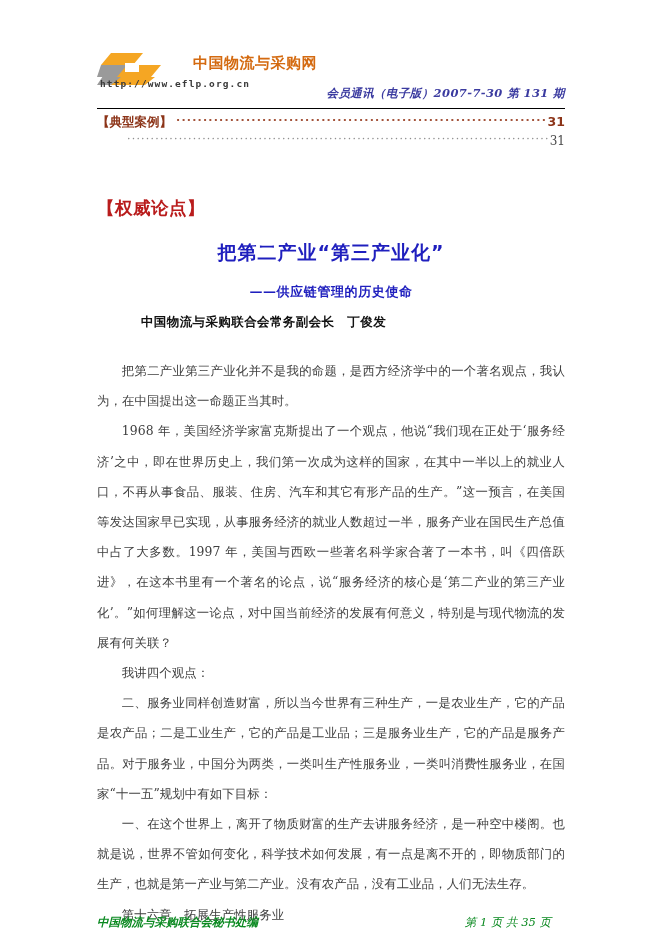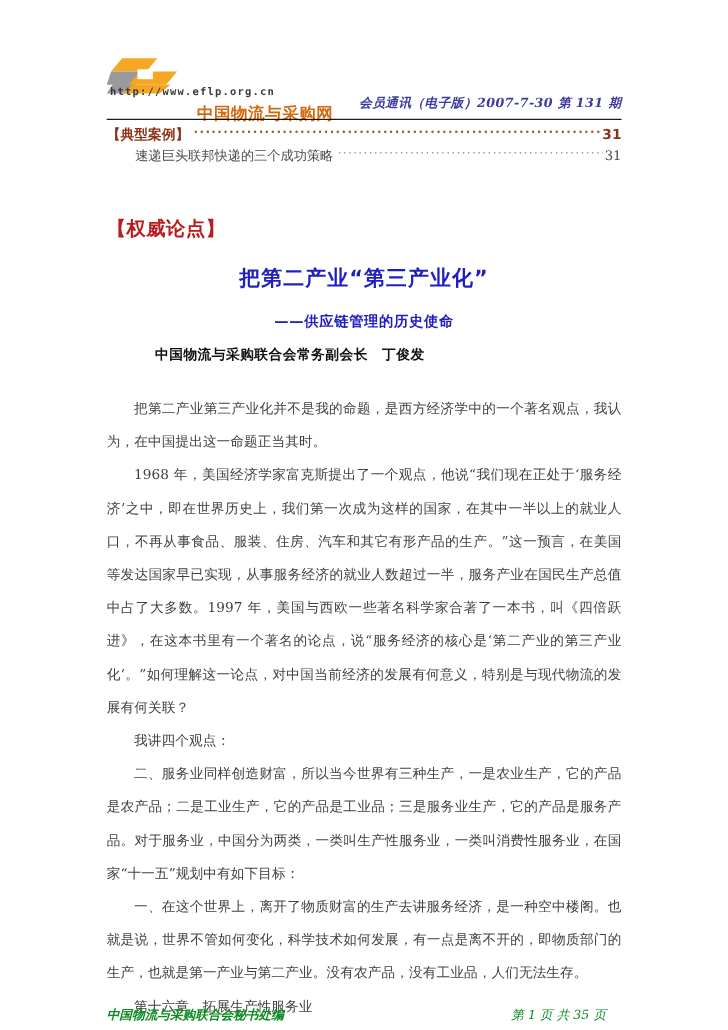--- a/index.html
+++ b/index.html
@@ -37,30 +37,29 @@
   .logo-mark {
     position: absolute;
     left: 0;
     top: 0;
     width: 78px;
     height: 34px;
   }
   .logo-mark svg { display: block; }
   .logo-cn {
     position: absolute;
-    left: 82px;
+    left: 96px;
     top: 2px;
     font-family: "DejaVu Sans", "Liberation Sans", sans-serif;
     font-size: 15px;
     font-weight: bold;
     color: #d46a10;
     letter-spacing: 0.5px;
     line-height: 18px;
     white-space: nowrap;
-    margin-top: 40px;
   }
   .logo-url {
     position: absolute;
     left: 3px;
     top: 26px;
     font-family: "DejaVu Sans Mono", "Liberation Mono", monospace;
     font-size: 9.5px;
     font-weight: bold;
     color: #3a3a3a;
     letter-spacing: 1.1px;
@@ -252,21 +251,20 @@
   </div>
   <div class="header-rule"></div>
 
   <div class="toc">
     <div class="toc-row level1">
       <span class="toc-label">【典型案例】</span>
       <span class="toc-dots">·······························································································································</span>
       <span class="toc-page">31</span>
     </div>
     <div class="toc-row level2">
-      <span class="toc-label">速递巨头联邦快递的三个成功策略</span>
       <span class="toc-dots">································································································································</span>
       <span class="toc-page">31</span>
     </div>
   </div>
 
   <div class="section-head">【权威论点】</div>
 
   <div class="article-title">把第二产业“第三产业化”</div>
   <div class="article-subtitle">——供应链管理的历史使命</div>
   <div class="article-byline">中国物流与采购联合会常务副会长　丁俊发</div>

